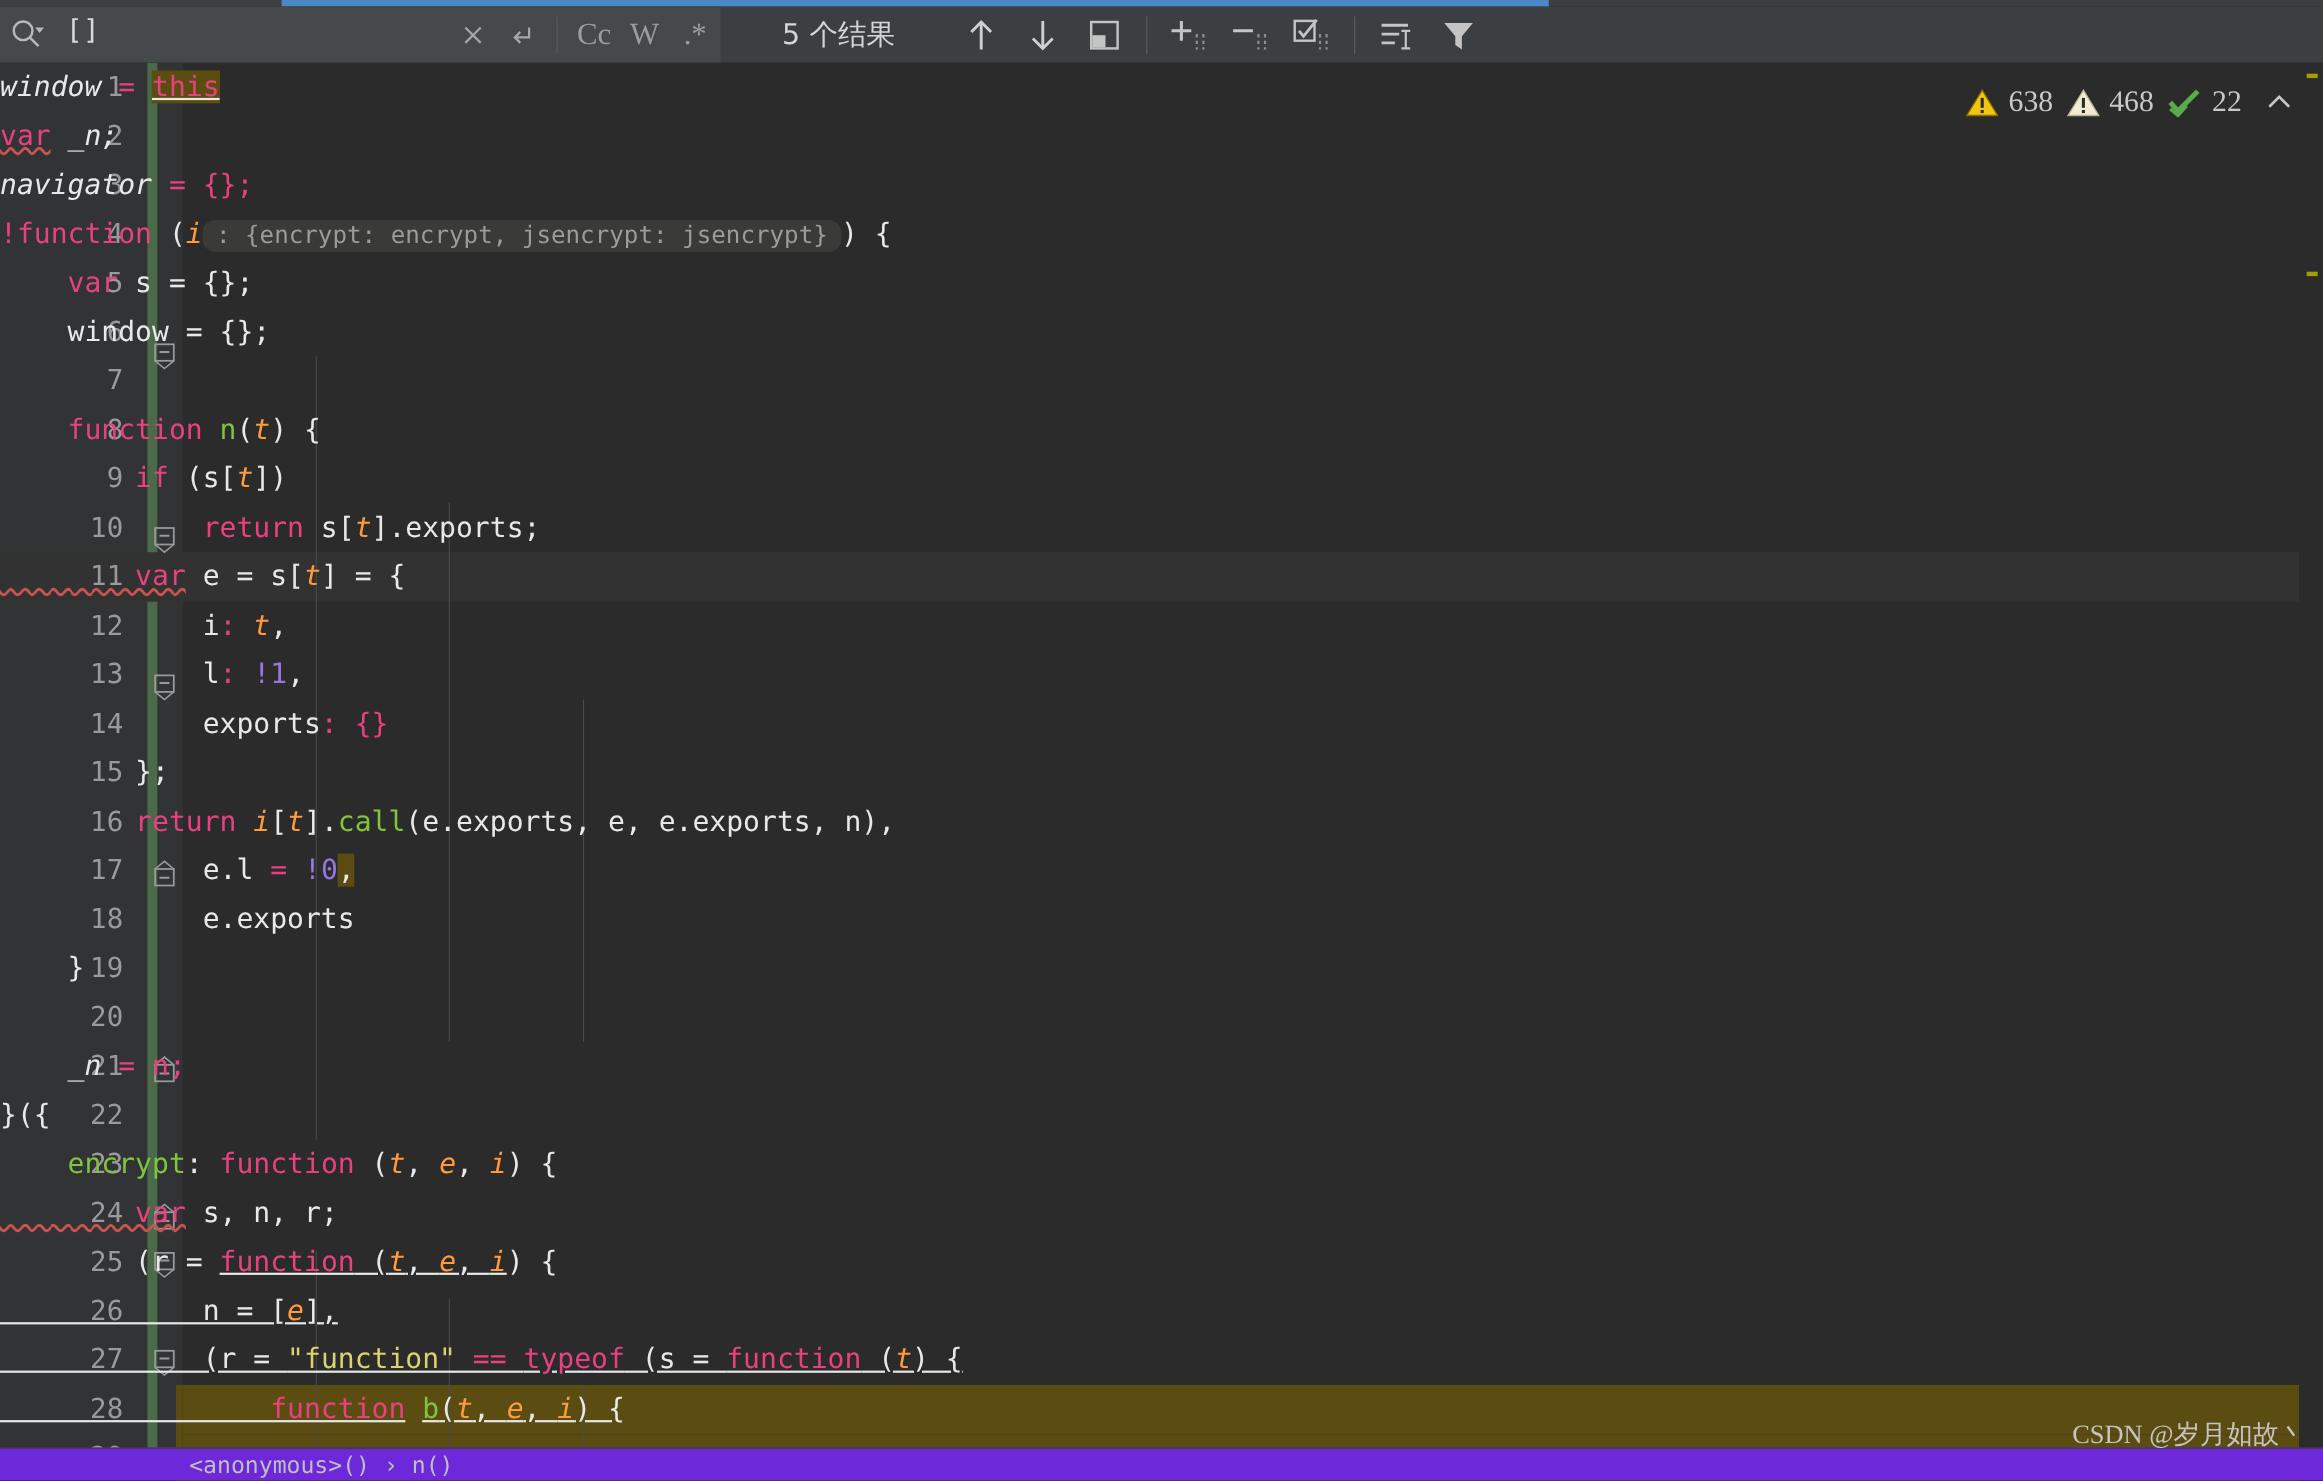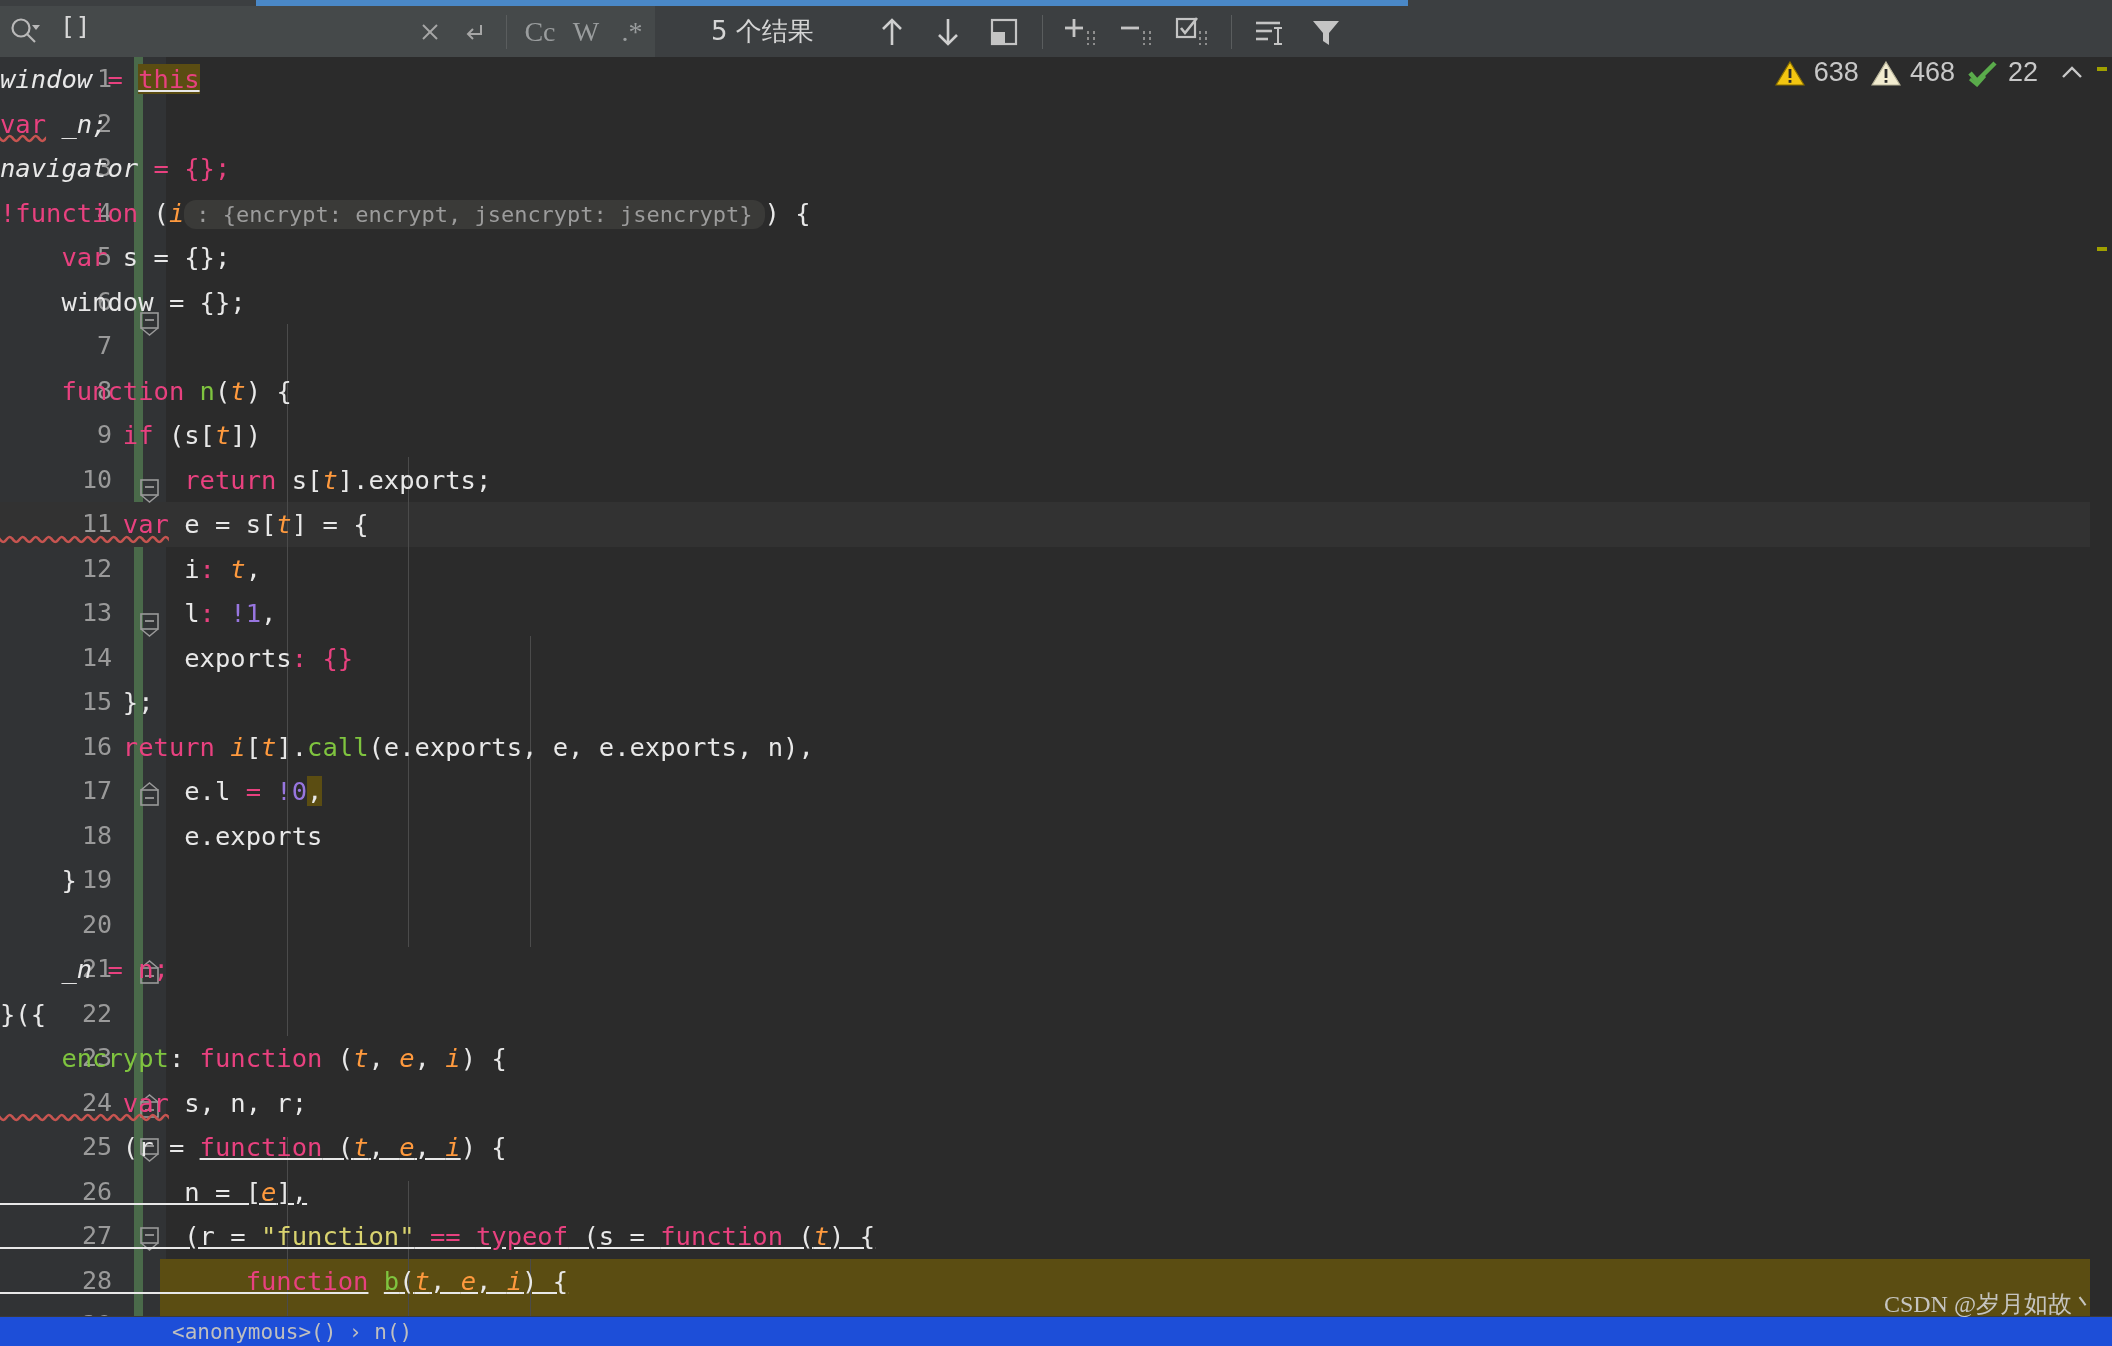--- a/index.html
+++ b/index.html
@@ -241,27 +241,27 @@
   
   .iguide {
     position: absolute;
     width: 1px;
     background: #4b4b4b;
   }
 
   
   .inspect-status {
     position: absolute;
-    top: 0;
+    top: 20px;
     right: 26px;
     display: flex;
     align-items: center;
     gap: 12px;
     color: #c8c8c8;
-    font-family: Liberation Sans, sans-serif;
+    font-family: Liberation Serif, serif;
     font-size: 27px;
     z-index: 40;
   }
   .inspect-status .grp { display: flex; align-items: center; gap: 9px; }
 
   
   .stripe {
     position: absolute;
     top: 0; right: 0;
     width: 22px;
@@ -274,21 +274,21 @@
     width: 10px;
     height: 4px;
   }
 
   
   .breadcrumb {
     position: absolute;
     bottom: 0; left: 0;
     width: 2112px;
     height: 30px;
-    background: #1d4ed8;
+    background: #6d28d9;
     border-top: 1px solid #3a3a3a;
     color: #bfbfbf;
     font-family: "DejaVu Sans Mono", monospace;
     font-size: 21px;
     line-height: 30px;
     padding-left: 172px;
     white-space: nowrap;
     overflow: hidden;
   }
 

